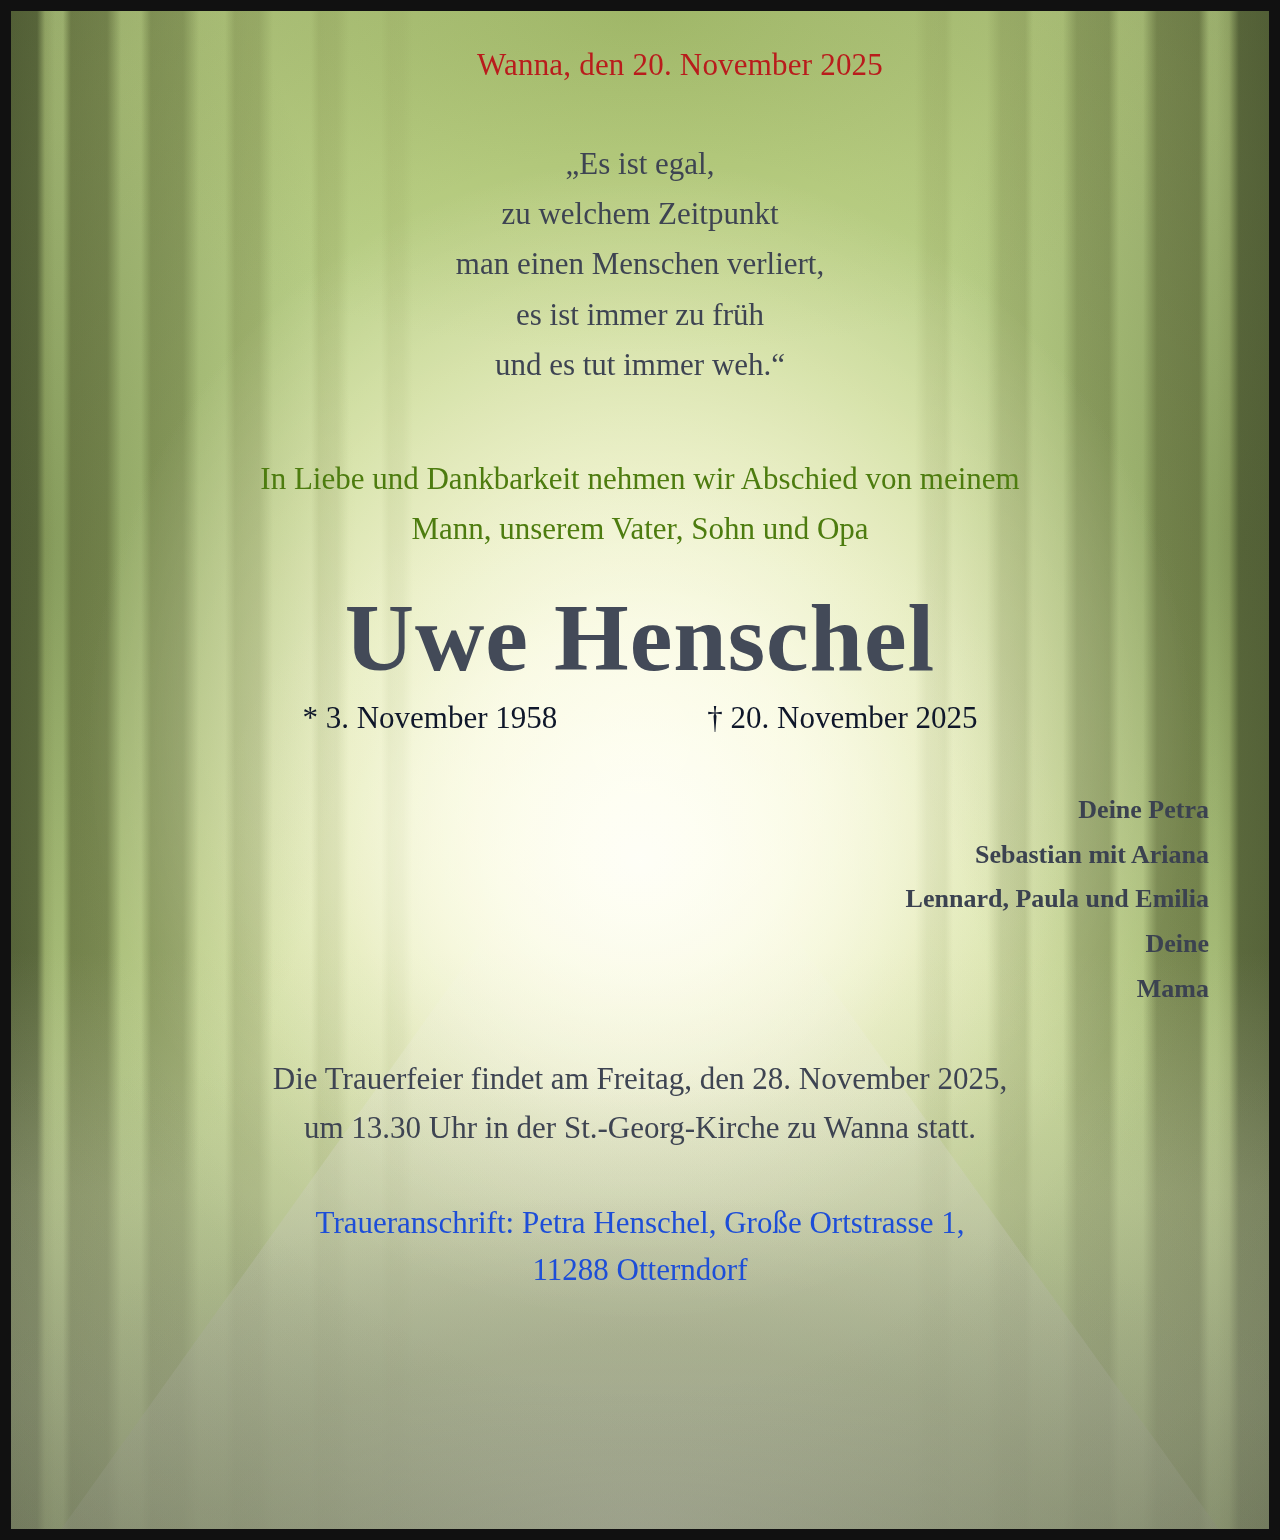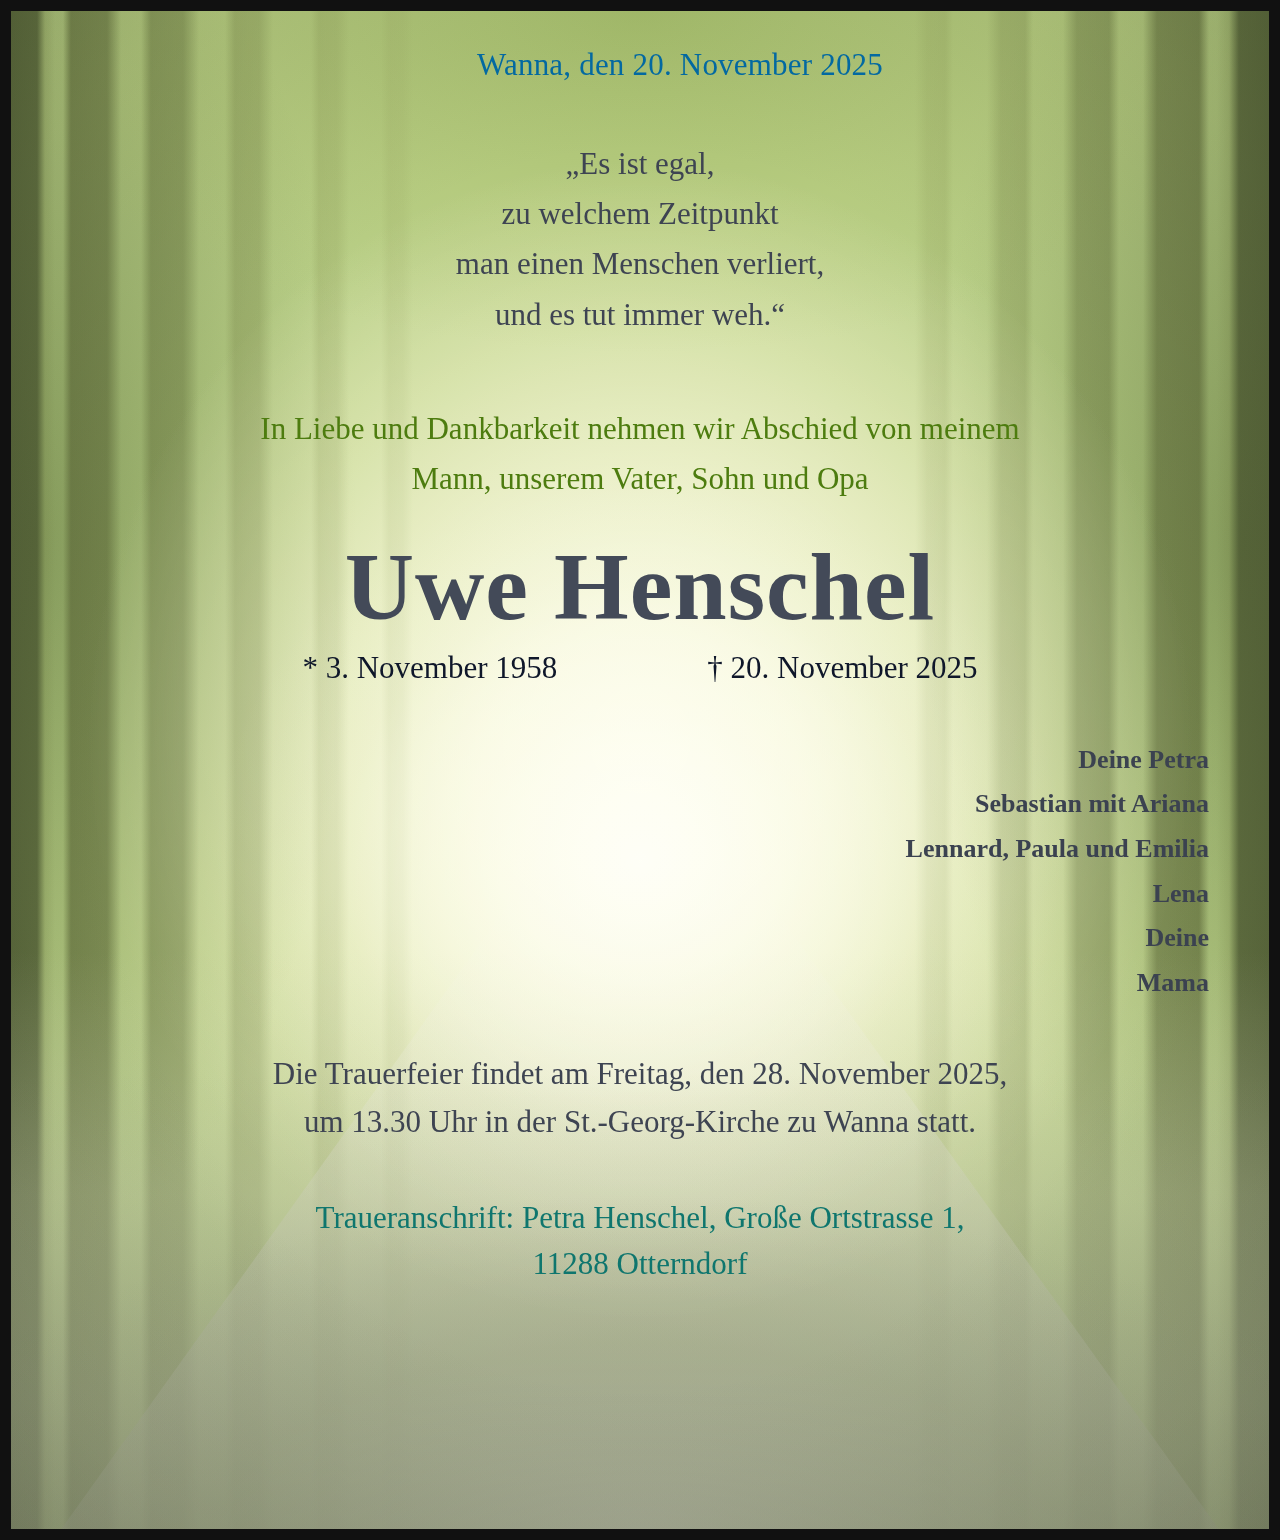--- a/index.html
+++ b/index.html
@@ -103,21 +103,21 @@
     color: #3b4250;
     text-align: center;
   }
 
   .dateline {
     text-align: center;
     font-size: 31px;
     letter-spacing: 0.2px;
     margin: 0 0 56px 0;
     padding-left: 80px;
-    color: #0369a1;
+    color: #b91c1c;
   }
 
   .quote {
     font-size: 31px;
     line-height: 1.62;
     margin: 0 0 64px 0;
     color: #3e4452;
   }
   .quote div { white-space: pre; }
 
@@ -161,21 +161,21 @@
     font-size: 31px;
     line-height: 1.56;
     margin: 0 0 48px 0;
     color: #3e4452;
   }
 
   .address {
     font-size: 31px;
     line-height: 1.5;
     margin: 0;
-    color: #0f766e;
+    color: #1d4ed8;
   }
 </style>
 </head>
 <body>
 
 <div class="obituary">
 
   <div class="bg-layer bg-base"></div>
   <div class="bg-layer bg-canopy"></div>
   <div class="bg-layer bg-trunks-left"></div>
@@ -187,40 +187,40 @@
   <div class="bg-layer bg-vignette"></div>
 
   <div class="content">
 
     <div class="dateline">Wanna, den 20. November 2025</div>
 
     <div class="quote">
       <div>„Es ist egal,</div>
       <div>zu welchem Zeitpunkt</div>
       <div>man einen Menschen verliert,</div>
+      <div>es ist immer zu früh</div>
       <div>und es tut immer weh.“</div>
     </div>
 
     <div class="intro">
       <div>In Liebe und Dankbarkeit nehmen wir Abschied von meinem</div>
       <div>Mann, unserem Vater, Sohn und Opa</div>
     </div>
 
     <div class="name">Uwe Henschel</div>
 
     <div class="dates">
       <span>* 3. November 1958</span>
       <span>† 20. November 2025</span>
     </div>
 
     <div class="family">
       <div>Deine Petra</div>
       <div>Sebastian mit Ariana</div>
       <div>Lennard, Paula und Emilia</div>
-      <div>Lena</div>
       <div>Deine</div>
       <div>Mama</div>
     </div>
 
     <div class="ceremony">
       <div>Die Trauerfeier findet am Freitag, den 28. November 2025,</div>
       <div>um 13.30 Uhr in der St.-Georg-Kirche zu Wanna statt.</div>
     </div>
 
     <div class="address">

